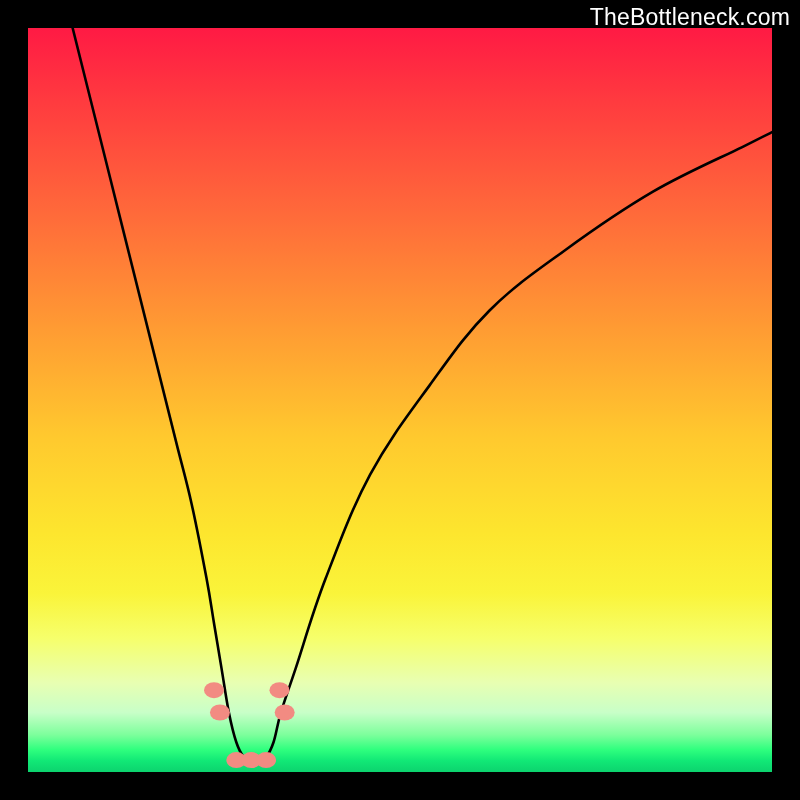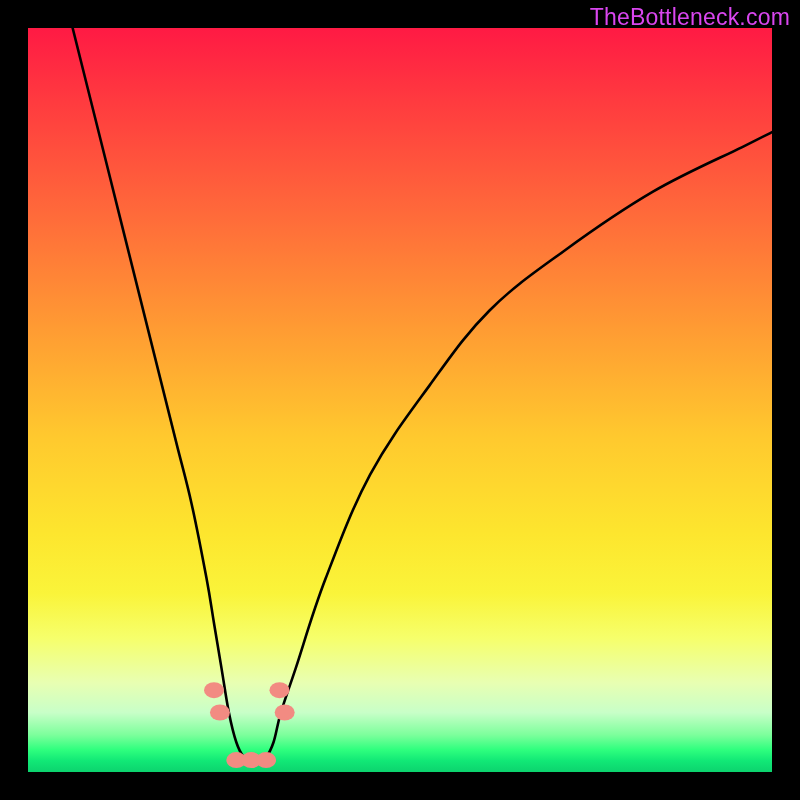--- a/index.html
+++ b/index.html
@@ -53,21 +53,21 @@
     position: absolute;
     left: 0;
     top: 0;
     width: 100%;
     height: 100%;
   }
   .watermark {
     position: absolute;
     top: 4px;
     right: 10px;
-    color: #d946ef;
+    color: #ffffff;
     font-size: 23px;
     font-weight: 400;
     letter-spacing: 0.2px;
     user-select: none;
   }
 </style>
 </head>
 <body>
 
 <div class="stage">

